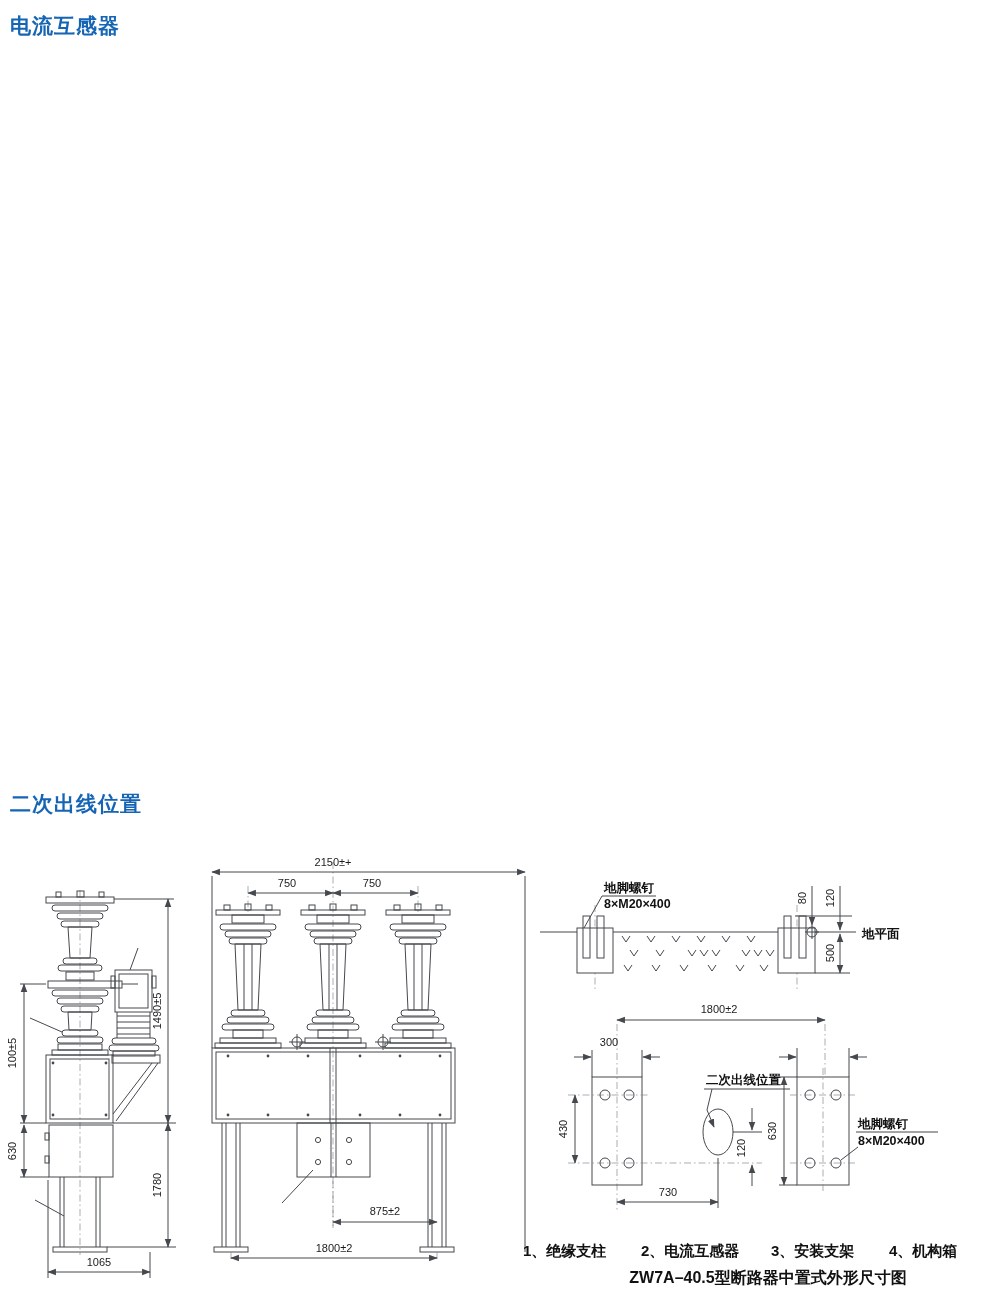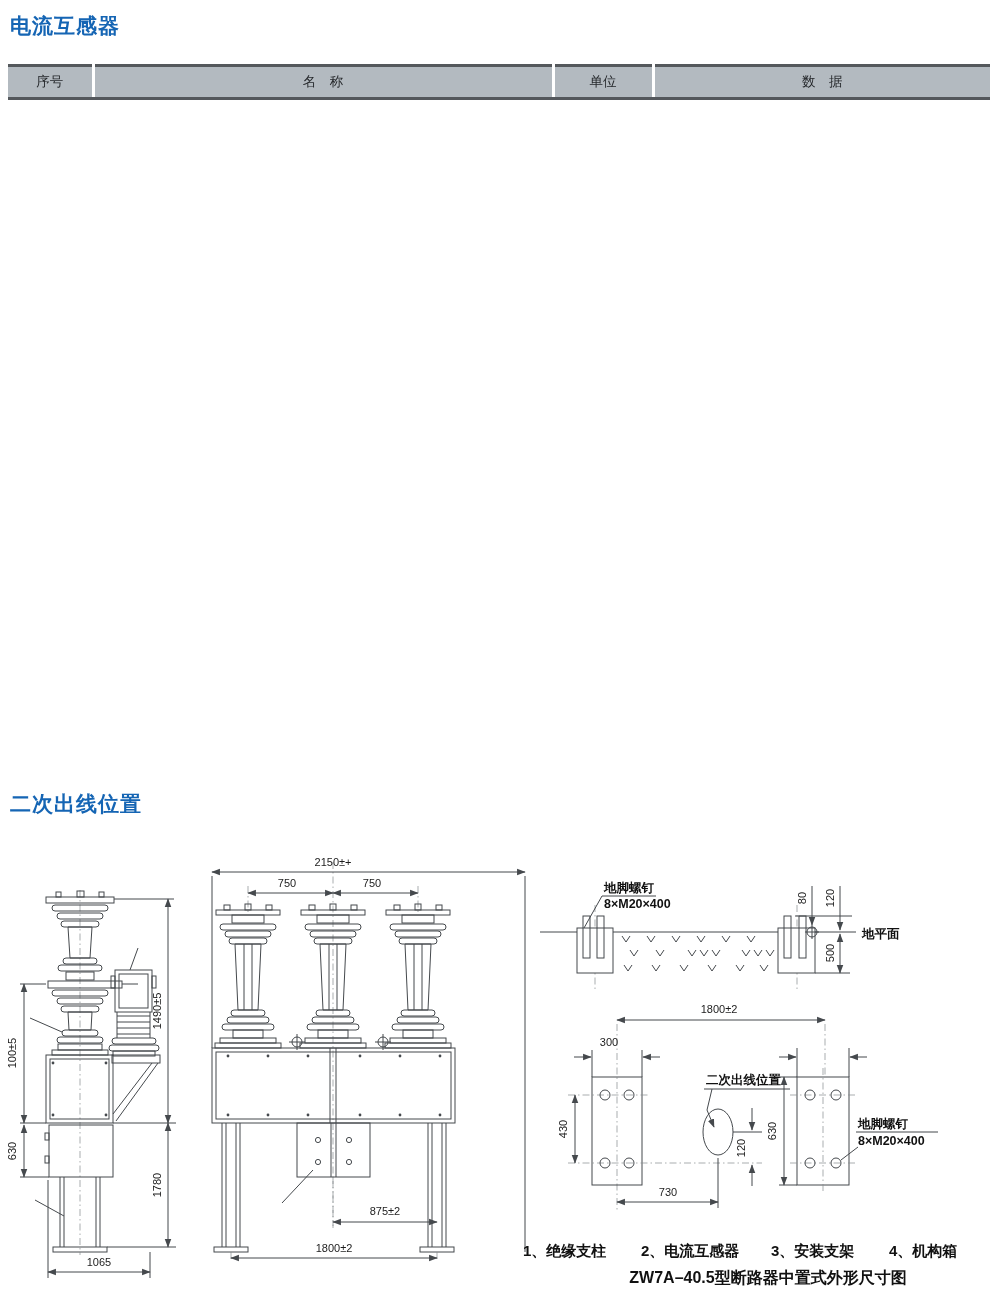--- a/index.html
+++ b/index.html
@@ -28,38 +28,20 @@
   .cap{font-size:16px;font-weight:bold;fill:#111;}
   .dot{fill:#45494d;stroke:none;}
 </style>
 </head>
 <body>
 
 <div id="page">
 
   <div id="title1" class="sec-title">电流互感器</div>
 
-  <table id="param-table">
-    <colgroup>
-      <col style="width:85px">
-        <col style="width:218px">
-        <col style="width:242px">
-      <col style="width:100px">
-        <col style="width:337px">
-    </colgroup>
-    <thead>
-      <tr>
-        <th>序号</th>
-        <th colspan="2">名　称</th>
-        <th>单位</th>
-        <th>数　据</th>
-      </tr>
-    </thead>
-    <tbody></tbody>
-  </table>
 
   <div id="title2" class="sec-title">二次出线位置</div>
 
   <svg id="drawings" width="996" height="448" viewBox="0 845 996 448" xmlns="http://www.w3.org/2000/svg">
     <defs>
       <marker id="ar" viewBox="0 0 10 10" refX="8.8" refY="5" markerWidth="9" markerHeight="9" orient="auto-start-reverse">
         <path d="M0,1.4 L9.6,5 L0,8.6 z" fill="#45494d"></path>
       </marker>
       <g id="ins">
         <rect class="ln" x="-32" y="0" width="64" height="5"></rect>

